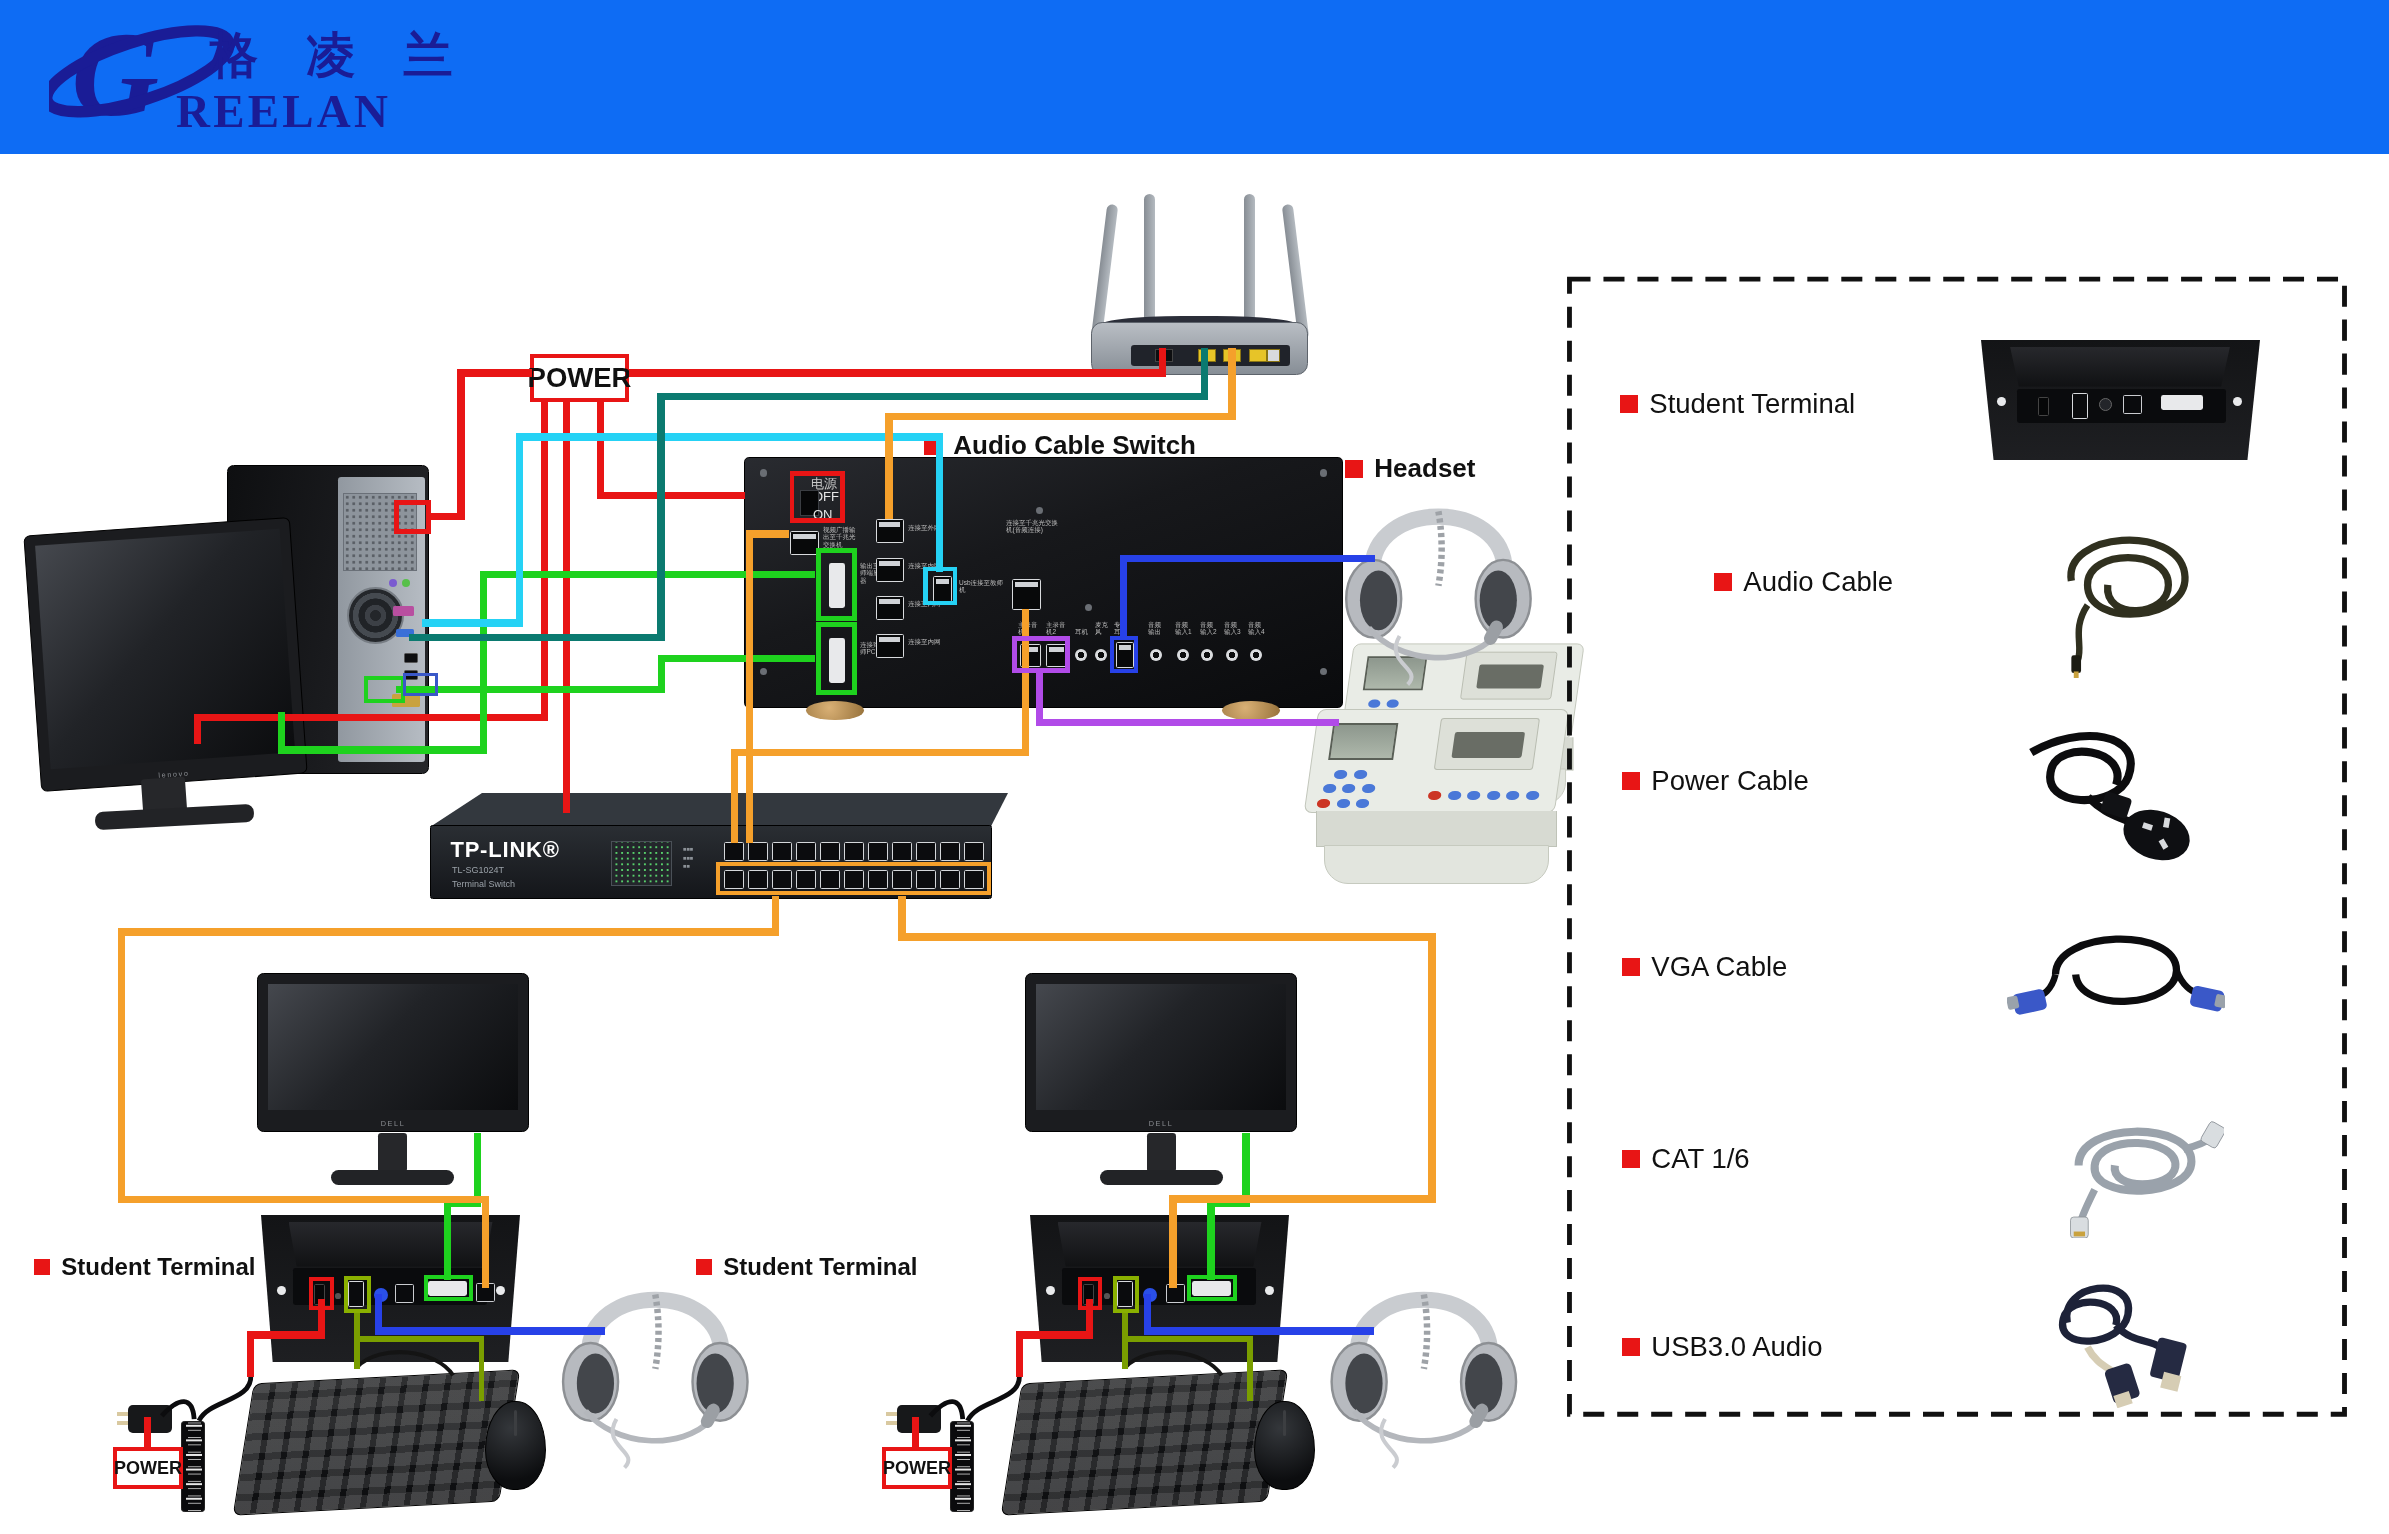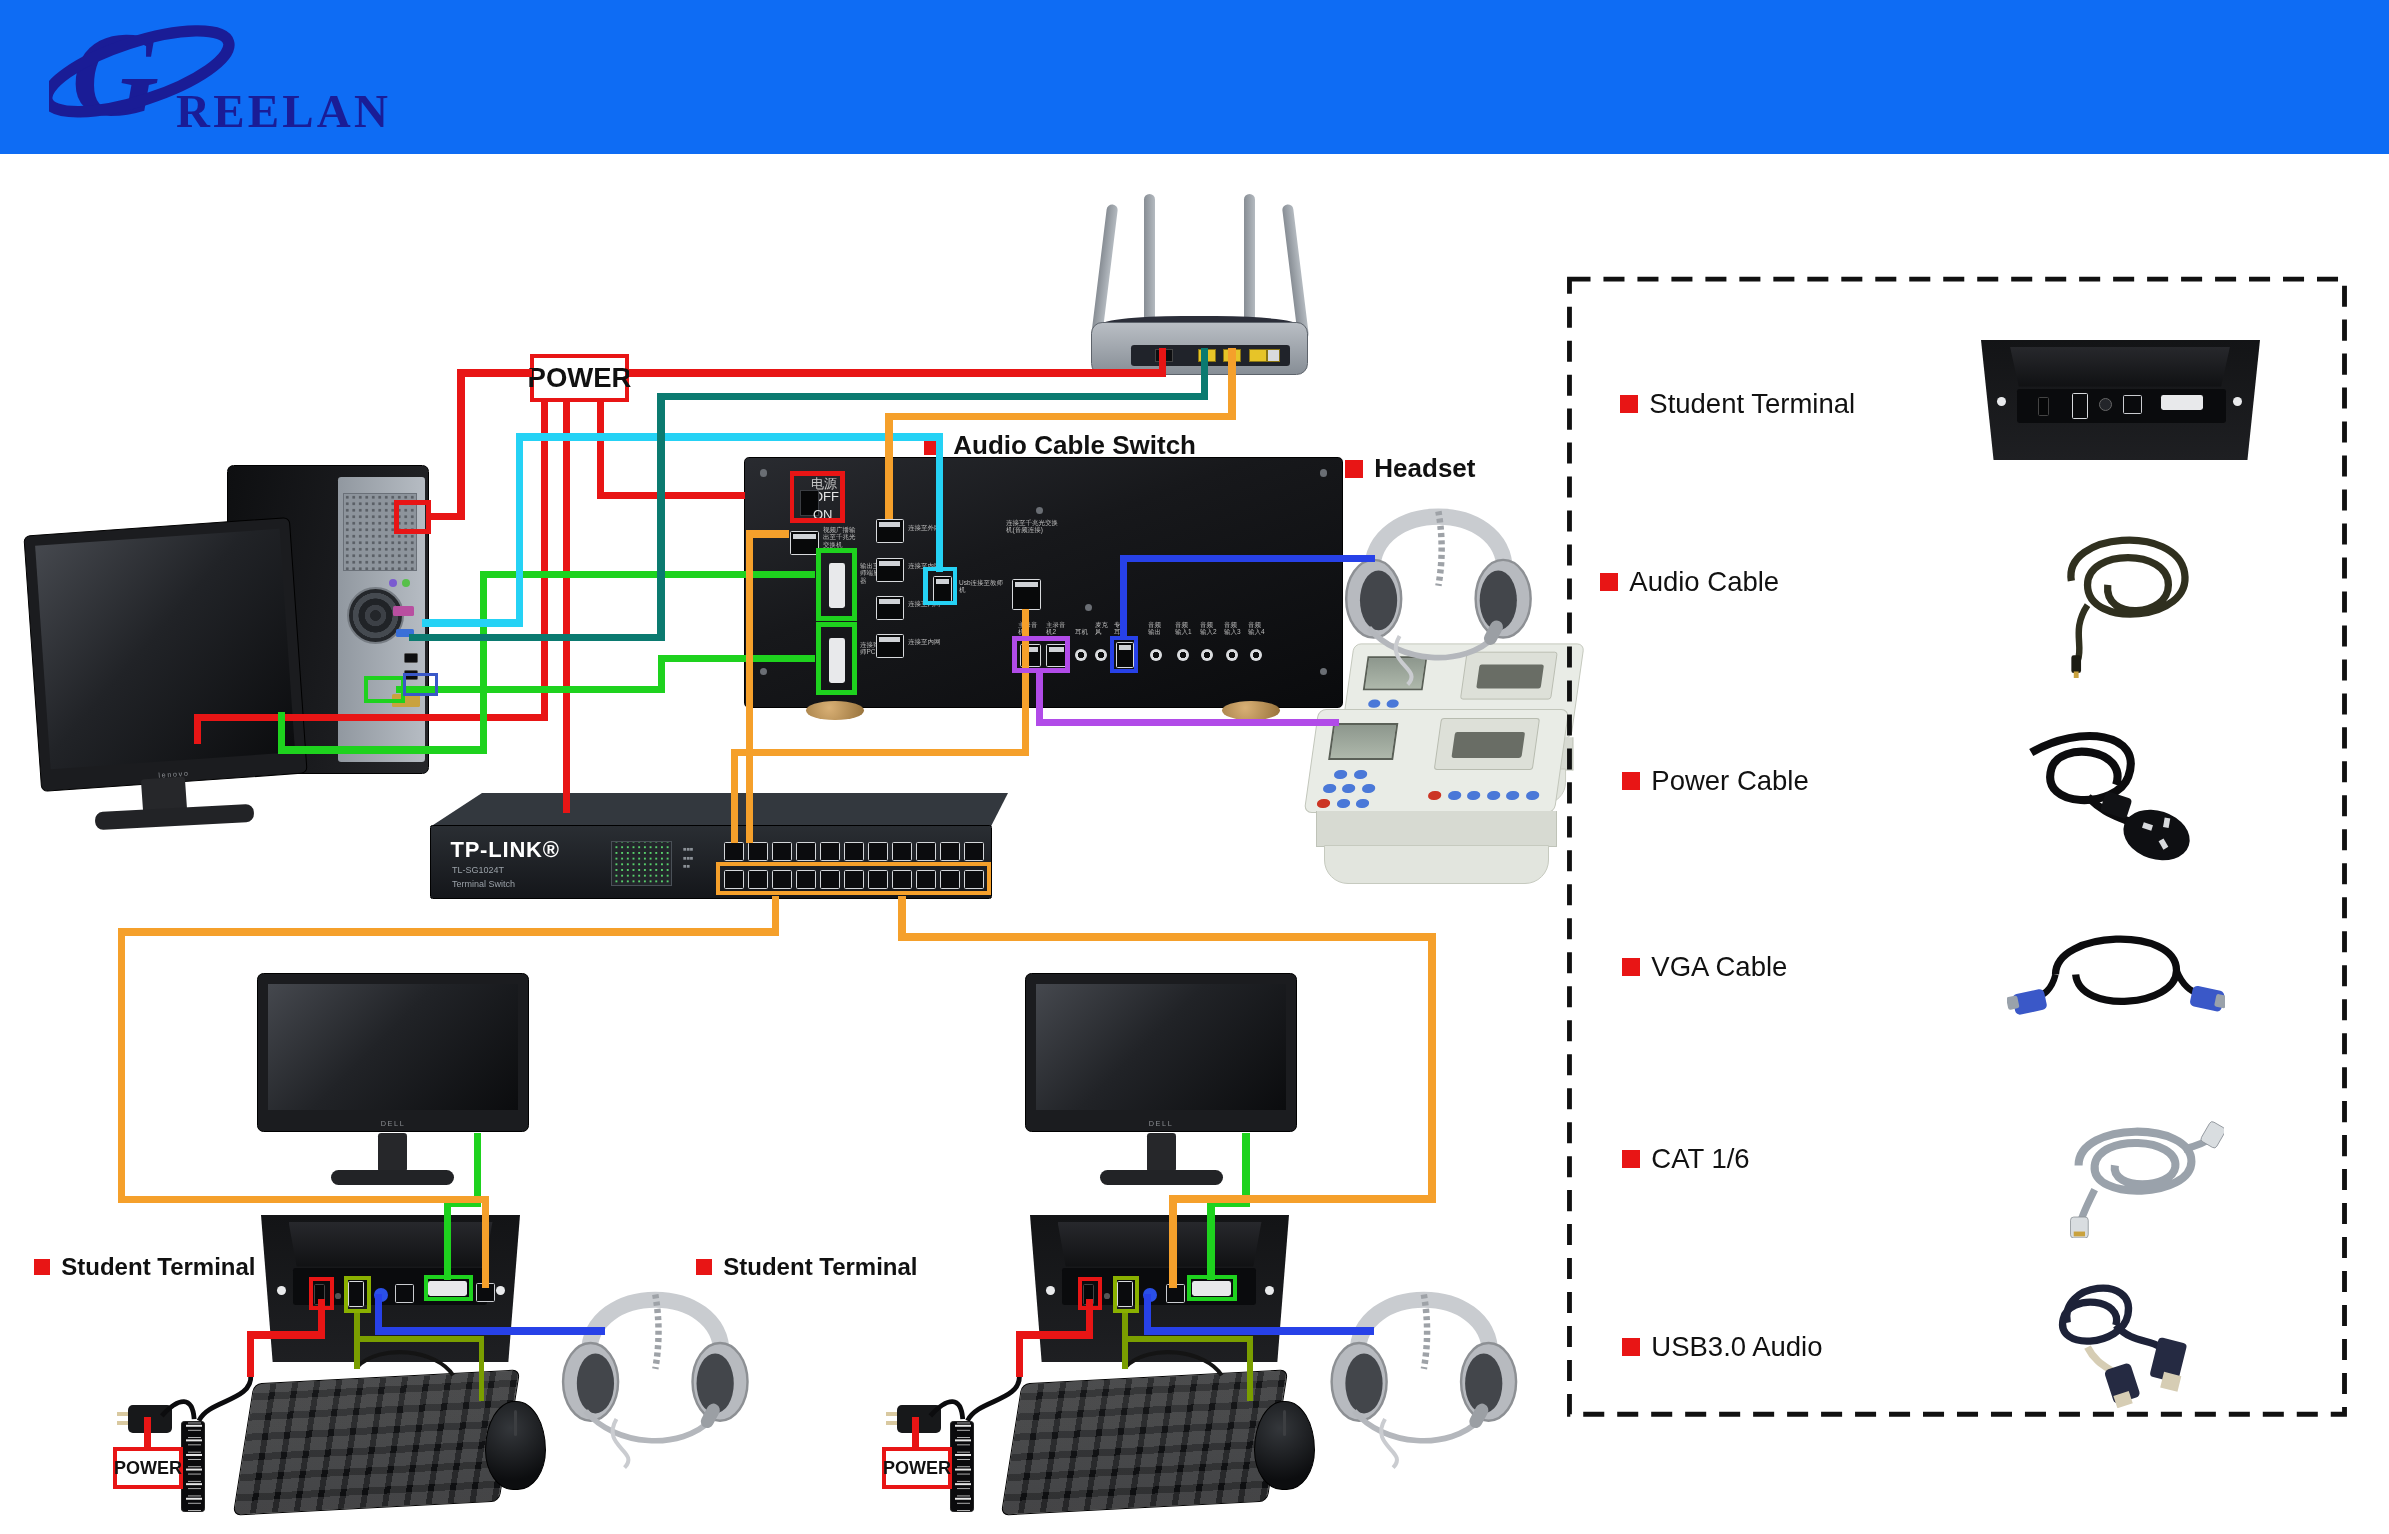--- a/index.html
+++ b/index.html
@@ -102,20 +102,21 @@
 </head>
 <body>
 
 <div id="canvas">
 
   <div class="header">
     <svg width="210" height="154" style="position:absolute;left:49px;top:0" viewBox="0 0 260 190">
       <text x="28" y="142" font-family="Liberation Serif,serif" font-weight="bold" font-style="italic" font-size="150" fill="#1a1c96">G</text>
       <ellipse cx="110" cy="88" rx="118" ry="36" fill="none" stroke="#1a1c96" stroke-width="14" transform="rotate(-18 110 88)"></ellipse>
     </svg>
+    <div class="brand-cn">格 凌 兰</div>
     <div class="brand-en">REELAN</div>
   </div>
 
   <div class="tower">
     <div class="embo" style="left:-21px;top:138px">onel</div>
     <div class="rear">
       <div class="psu"></div>
       <div class="fan"></div>
       <span class="chip" style="right:14.6px;top:102px;width:8px;height:8px;background:#57c04a;border-radius:50%"></span>
       <span class="chip" style="right:27.5px;top:102px;width:8px;height:8px;background:#7a5ad0;border-radius:50%"></span>
@@ -413,21 +414,21 @@
       <i style="top:16px"></i>
     </div>
   <div class="powerbox" style="left:882px;top:1447px;width:70px;height:42px;font-size:18px;border-width:4px">
     <span>POWER</span>
   </div>
 
   <div class="anno lgd" style="left:1620px;top:388px">
     <span class="bul"></span>
     <b>Student Terminal</b>
   </div>
-  <div class="anno lgd" style="left:1600px;top:566px">
+  <div class="anno lgd" style="left:1714px;top:566px">
     <span class="bul"></span>
     <b>Audio Cable</b>
   </div>
   <div class="anno lgd" style="left:1622px;top:765px">
     <span class="bul"></span>
     <b>Power Cable</b>
   </div>
   <div class="anno lgd" style="left:1622px;top:951px">
     <span class="bul"></span>
     <b>VGA Cable</b>

